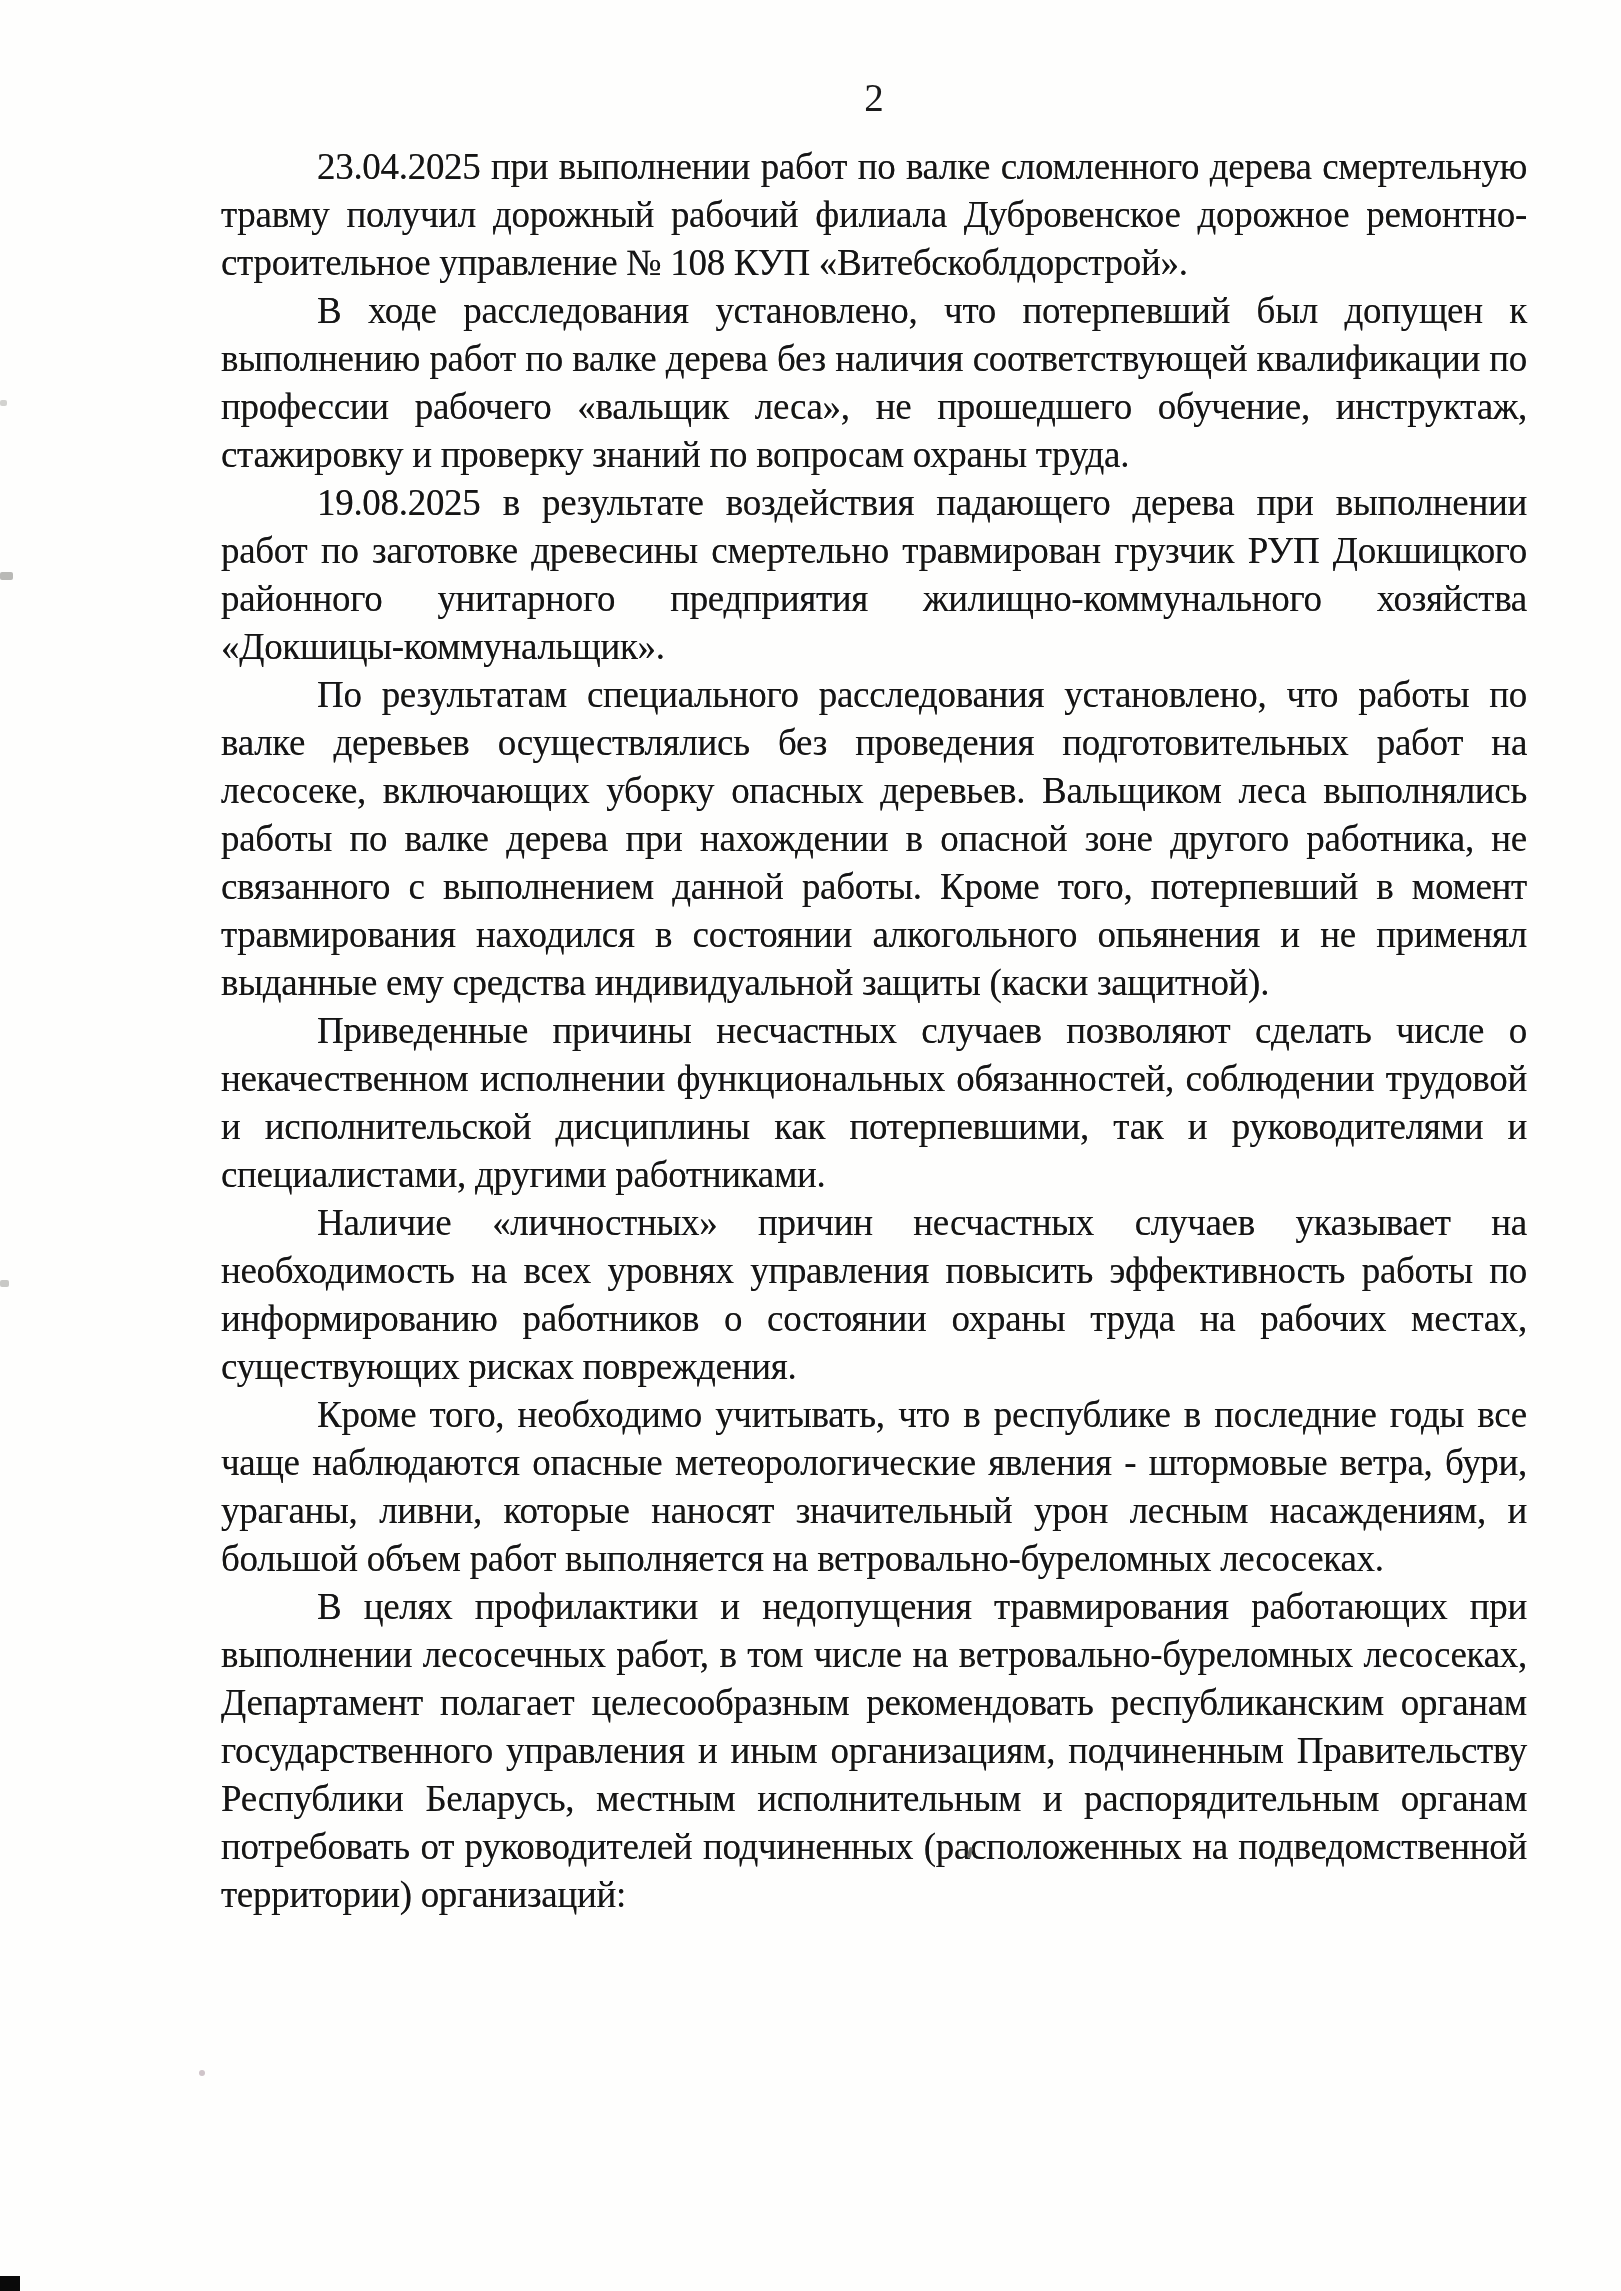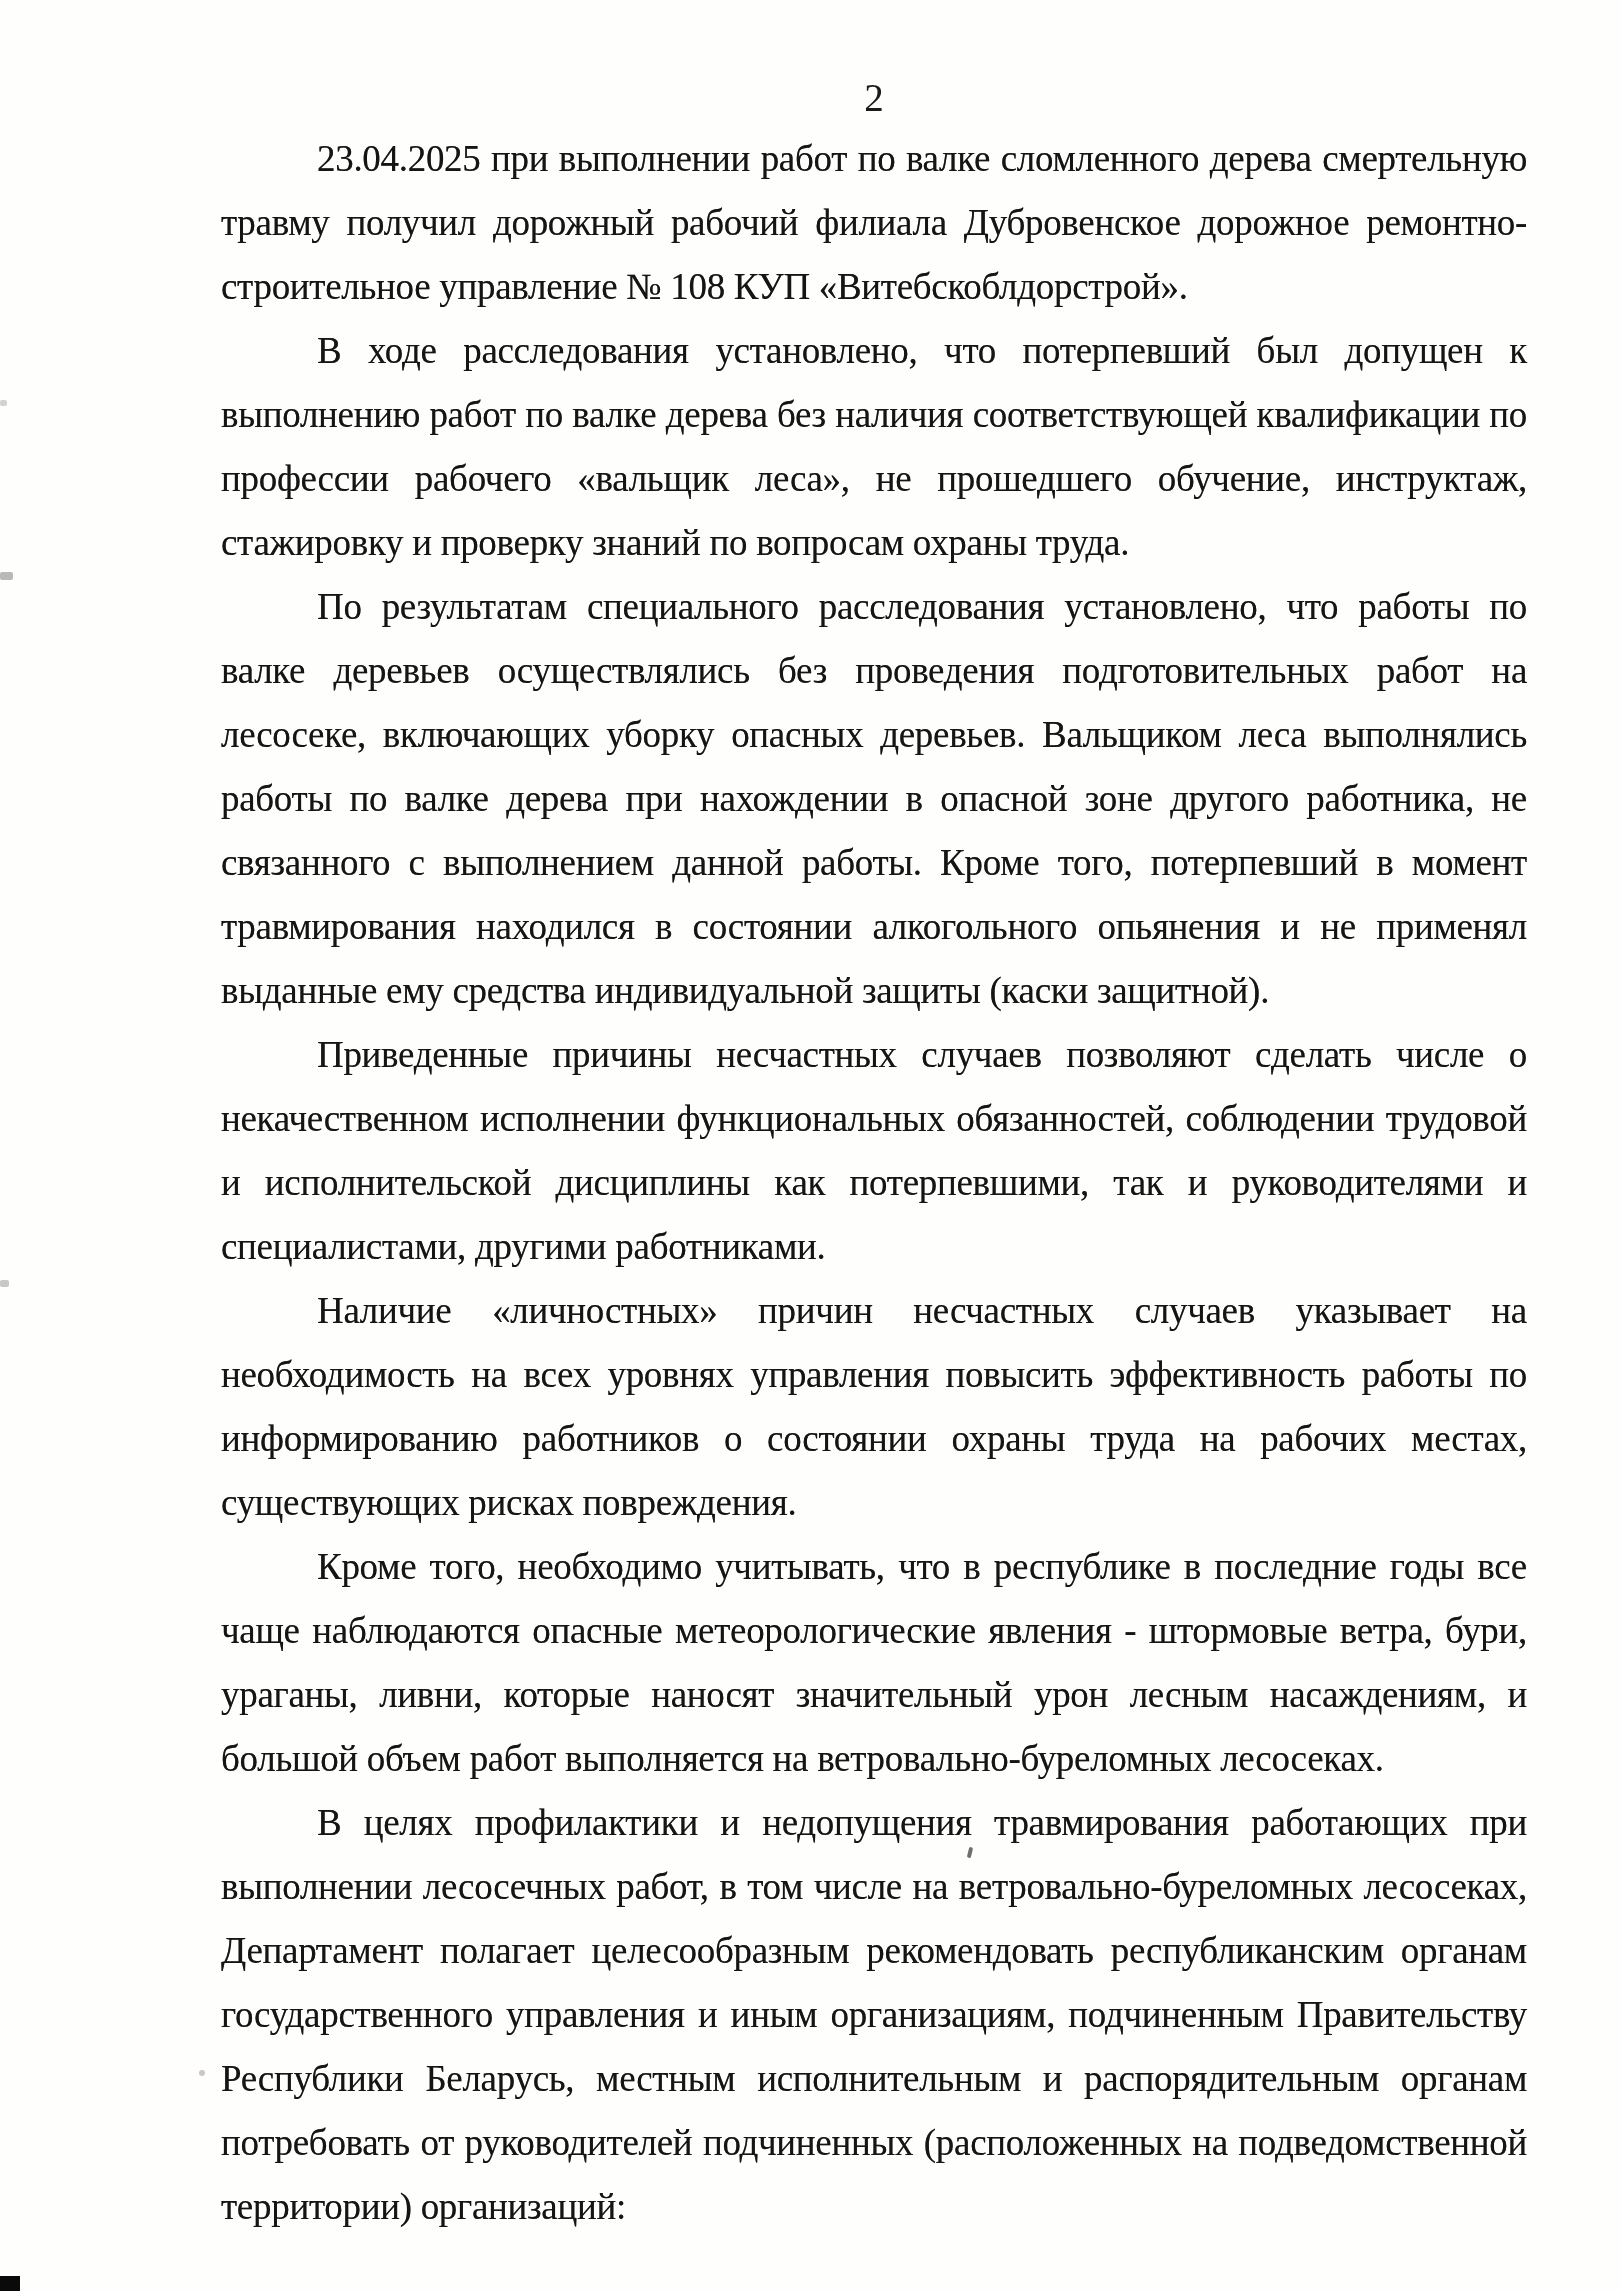--- a/index.html
+++ b/index.html
@@ -23,25 +23,25 @@
     top: 76px;
     left: 221px;
     width: 1306px;
     text-align: center;
     font-size: 39px;
     line-height: 43px;
     color: #1a1a1a;
   }
   .content {
     position: absolute;
-    top: 127px;
+    top: 143px;
     left: 221px;
     width: 1306px;
     font-size: 37px;
-    line-height: 64px;
+    line-height: 48px;
     letter-spacing: -0.3px;
     text-align: justify;
     color: #151515;
   }
   .para {
     margin: 0;
     padding: 0;
     text-indent: 96px;
     
     text-shadow: 0 0 0.5px rgba(0,0,0,0.55);
@@ -103,20 +103,21 @@
 </head>
 <body>
 
 <div class="page">
 
   <div class="page-number">2</div>
 
   <div class="content">
     <p class="para">23.04.2025 при выполнении работ по валке сломленного дерева смертельную травму получил дорожный рабочий филиала Дубровенское дорожное ремонтно-строительное управление № 108 КУП «Витебскоблдорстрой».</p>
     <p class="para">В ходе расследования установлено, что потерпевший был допущен к выполнению работ по валке дерева без наличия соответствующей квалификации по профессии рабочего «вальщик леса», не прошедшего обучение, инструктаж, стажировку и проверку знаний по вопросам охраны труда.</p>
+    <p class="para">19.08.2025 в результате воздействия падающего дерева при выполнении работ по заготовке древесины смертельно травмирован грузчик РУП Докшицкого районного унитарного предприятия жилищно-коммунального хозяйства «Докшицы-коммунальщик».</p>
     <p class="para">По результатам специального расследования установлено, что работы по валке деревьев осуществлялись без проведения подготовительных работ на лесосеке, включающих уборку опасных деревьев. Вальщиком леса выполнялись работы по валке дерева при нахождении в опасной зоне другого работника, не связанного с выполнением данной работы. Кроме того, потерпевший в момент травмирования находился в состоянии алкогольного опьянения и не применял выданные ему средства индивидуальной защиты (каски защитной).</p>
     <p class="para">Приведенные причины несчастных случаев позволяют сделать числе о некачественном исполнении функциональных обязанностей, соблюдении трудовой и исполнительской дисциплины как потерпевшими, так и руководителями и специалистами, другими работниками.</p>
     <p class="para">Наличие «личностных» причин несчастных случаев указывает на необходимость на всех уровнях управления повысить эффективность работы по информированию работников о состоянии охраны труда на рабочих местах, существующих рисках повреждения.</p>
     <p class="para">Кроме того, необходимо учитывать, что в республике в последние годы все чаще наблюдаются опасные метеорологические явления - штормовые ветра, бури, ураганы, ливни, которые наносят значительный урон лесным насаждениям, и большой объем работ выполняется на ветровально-буреломных лесосеках.</p>
     <p class="para">В целях профилактики и недопущения травмирования работающих при выполнении лесосечных работ, в том числе на ветровально-буреломных лесосеках, Департамент полагает целесообразным рекомендовать республиканским органам государственного управления и иным организациям, подчиненным Правительству Республики Беларусь, местным исполнительным и распорядительным органам потребовать от руководителей подчиненных (расположенных на подведомственной территории) организаций:</p>
   </div>
 
   <div class="artifact corner-block"></div>
   <div class="artifact edge-dash-1"></div>
   <div class="artifact edge-dash-2"></div>

